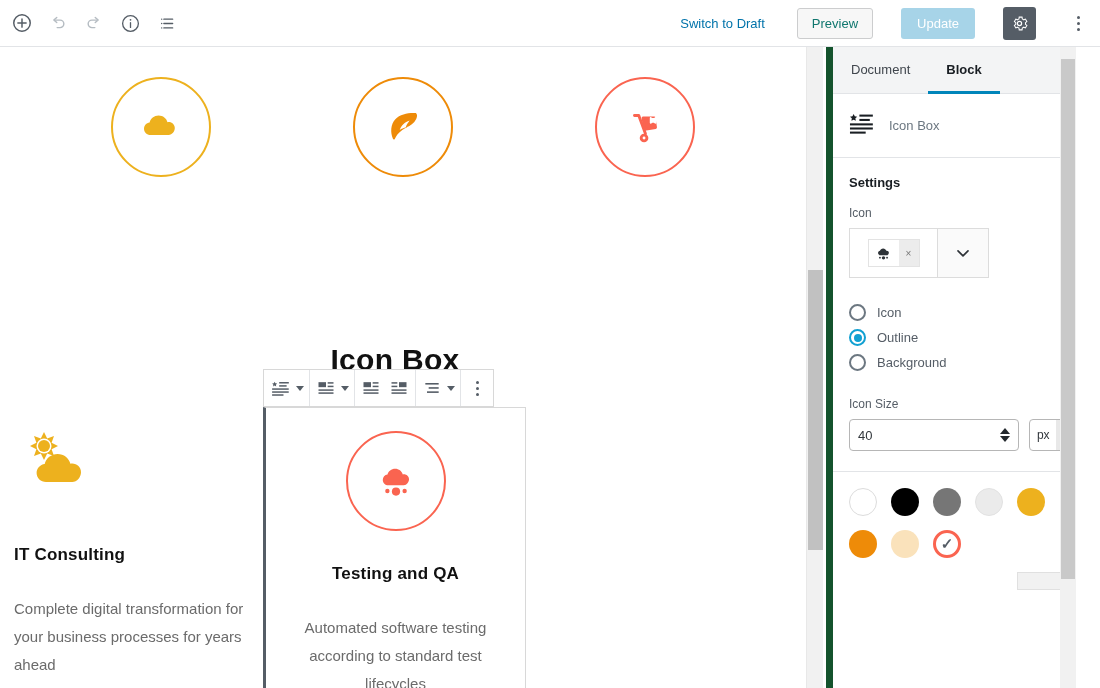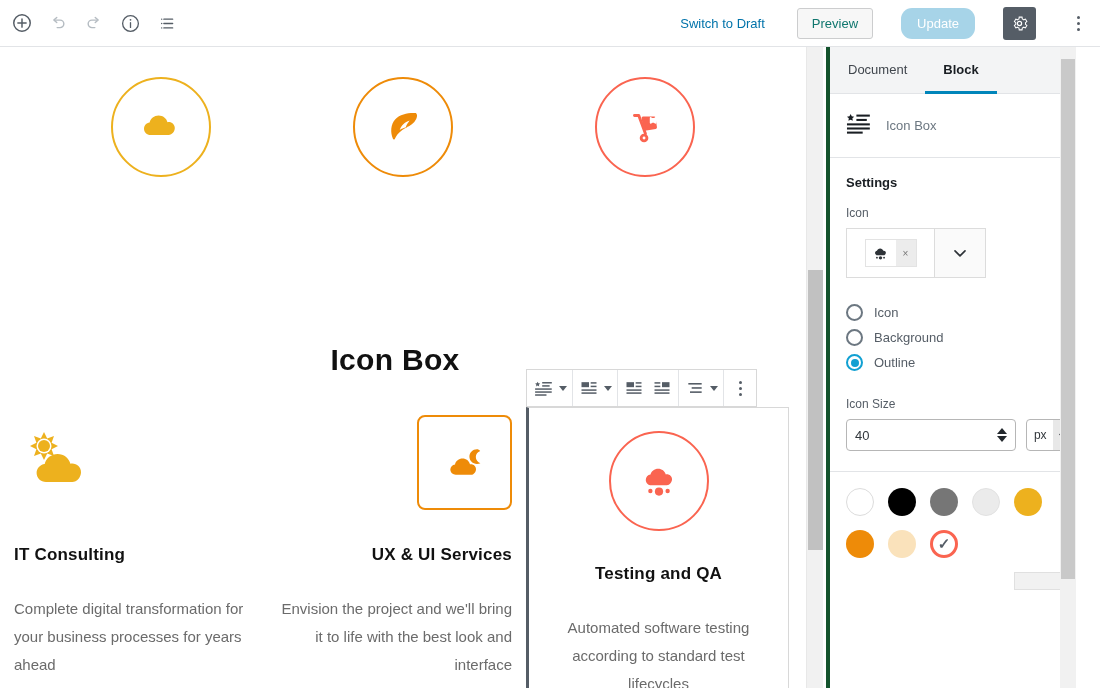--- a/index.html
+++ b/index.html
@@ -29,21 +29,21 @@
   #switch-draft {
     color: #0073aa; font-size: 13px; cursor: pointer; padding: 0 4px;
   }
   #preview-btn {
     font-size: 13px; color: #0f766e; background: #f7f7f7;
     border: 1px solid #cccdce; border-radius: 3px;
     padding: 7px 14px; cursor: pointer;
   }
   #update-btn {
     font-size: 13px; color: #ffffff; background: #a7d4e8;
-    border: none; border-radius: 11px; padding: 8px 16px; cursor: default;
+    border: none; border-radius: 3px; padding: 8px 16px; cursor: default;
   }
   #gear-btn {
     width: 33px; height: 33px; background: #555d66; border-radius: 3px;
     display: flex; align-items: center; justify-content: center;
     cursor: pointer; color: #ffffff;
   }
   #kebab-btn {
     width: 28px; height: 33px; display: flex; align-items: center;
     justify-content: center; cursor: pointer; color: #555d66;
   }
@@ -124,21 +124,21 @@
   }
   .caret {
     width: 0; height: 0; border-left: 4px solid transparent;
     border-right: 4px solid transparent; border-top: 5px solid #555d66;
     margin-left: 1px; margin-right: 3px; cursor: pointer;
   }
 
   
   #sidebar {
     position: absolute; left: 826px; top: 47px; width: 250px; height: 641px;
-    background: #ffffff; border-left: 4px solid #14532d; overflow: hidden;
+    background: #ffffff; border-left: 7px solid #14532d; overflow: hidden;
   }
   #sb-scroll {
     position: absolute; right: 0; top: 0; width: 16px; height: 641px;
     background: #f1f1f1; cursor: pointer;
   }
   #sb-thumb {
     position: absolute; left: 1px; top: 12px; width: 14px; height: 520px;
     background: #c9c9c9;
   }
   #sb-inner { width: 258px; }
@@ -350,32 +350,20 @@
               <circle cx="30" cy="28" r="7.5" fill="#ffffff"></circle>
               <circle cx="30" cy="28" r="6" fill="#edb11e"></circle>
               <path d="M32 64c-5.2 0-9.4-4-9.4-9 0-4.6 3.5-8.4 8.1-9 1.3-5.7 6.6-10 12.9-10 6.2 0 11.5 4.2 12.8 9.8.6-.1 1.2-.2 1.8-.2 4.9 0 8.8 3.8 8.8 8.6S63.1 64 58.2 64H32z"></path>
             </svg>
           </div>
         </div>
         <div class="card-title">IT Consulting</div>
         <div class="card-body">Complete digital transformation for your business processes for years ahead</div>
       </div>
 
-      <div class="card a-right">
-        <div class="card-iconwrap" style="justify-content:flex-end">
-          <div class="sq-outline" style="border-color:#ee8b08">
-            <svg width="44" height="44" viewBox="0 0 48 48" fill="#ee8b08">
-              <path d="M37 10c-4.5 0-8.2 3.6-8.2 8.1s3.7 8.1 8.2 8.1c1.4 0 2.7-.3 3.8-.9-2.9-.9-5-3.5-5-6.7 0-3.1 2-5.8 4.8-6.7-1-1.2-2.3-1.9-3.6-1.9z"></path>
-              <path d="M14 38c-3.3 0-6-2.5-6-5.7 0-2.9 2.2-5.3 5.1-5.7.8-3.6 4.2-6.3 8.2-6.3 3.9 0 7.3 2.6 8.1 6.2.4-.1.8-.1 1.1-.1 3.1 0 5.5 2.4 5.5 5.4S33.6 38 30.5 38H14z"></path>
-            </svg>
-          </div>
-        </div>
-        <div class="card-title">UX &amp; UI Services</div>
-        <div class="card-body">Envision the project and we'll bring it to life with the best look and interface</div>
-      </div>
 
       <div class="card a-center" id="card-selected">
 
         <div id="block-toolbar">
           <div class="tgrp">
             <div class="tbtn">
               <svg width="21" height="21" viewBox="0 0 24 24" fill="currentColor">
                 <path d="M5.3 4.2 6.2 6l2 .3-1.5 1.4.4 2-1.8-1-1.8 1 .4-2L2.4 6.3l2-.3z"></path>
                 <rect x="10.5" y="4.6" width="11" height="1.7"></rect>
                 <rect x="10.5" y="8.2" width="8.5" height="1.7"></rect>
@@ -524,26 +512,26 @@
           </div>
         </div>
 
         <div style="height:22px"></div>
 
         <div class="radio-row">
           <span class="radio"></span>
           <span class="radio-label">Icon</span>
         </div>
         <div class="radio-row">
+          <span class="radio on"></span>
+          <span class="radio-label">Outline</span>
+        </div>
+        <div class="radio-row">
           <span class="radio"></span>
           <span class="radio-label">Background</span>
-        </div>
-        <div class="radio-row">
-          <span class="radio on"></span>
-          <span class="radio-label">Outline</span>
         </div>
 
         <div style="height:22px"></div>
         <span class="fld-label">Icon Size</span>
         <div id="size-row">
           <div id="size-input">
             <span id="size-value">40</span>
             <span class="spin">
               <span class="up"></span>
               <span class="dn"></span>

